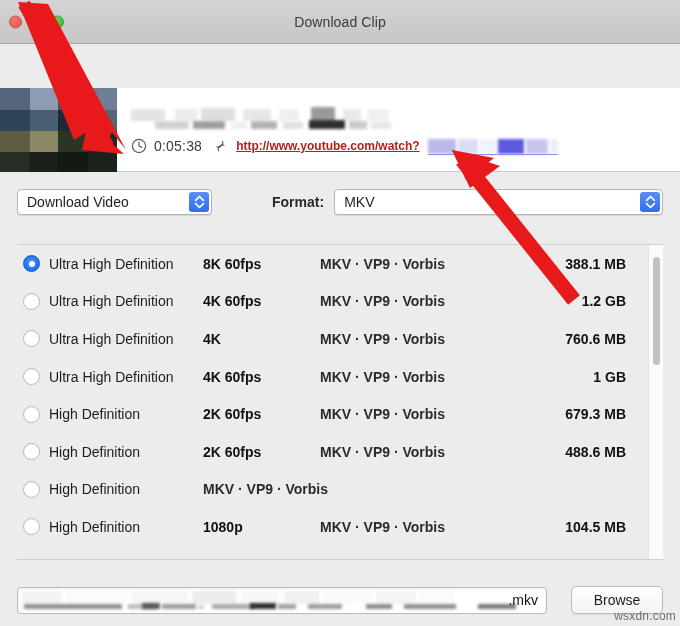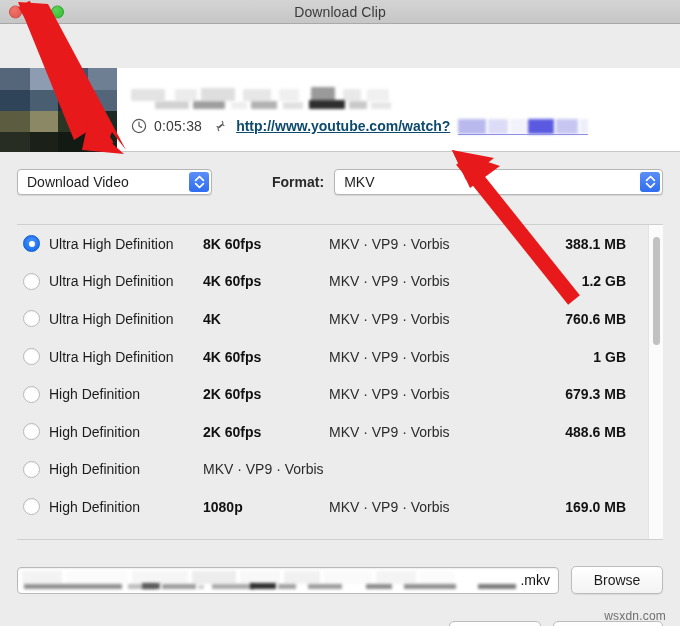--- a/index.html
+++ b/index.html
@@ -15,21 +15,21 @@
     position: relative;
     width: 680px;
     height: 626px;
     background: #ececec;
     overflow: hidden;
   }
 
   
   #titlebar {
     position: relative;
-    height: 24px;
+    height: 44px;
     background: linear-gradient(#d4d4d4, #c6c6c6);
     border-bottom: 1px solid #a9a9a9;
     display: flex;
     align-items: center;
   }
   #traffic {
     position: absolute;
     left: 9px; top: 50%;
     transform: translateY(-50%);
     display: flex;
@@ -97,22 +97,22 @@
     display: flex;
     align-items: center;
     gap: 7px;
     font-size: 14px;
     color: #333;
   }
   .clock-icon { flex: none; display: block; }
   #duration { font-size: 14px; color: #3b3b3b; letter-spacing: .2px; }
   .link-icon { flex: none; display: block; margin: 0 1px 0 4px; }
   #clip-url {
-    font-size: 14px;
-    color: #0c4a6e;
+    font-size: 12px;
+    color: #b91c1c;
     font-weight: bold;
     text-decoration: underline;
     white-space: nowrap;
   }
   #url-blur {
     position: relative;
     display: inline-block;
     width: 130px;
     height: 15px;
     vertical-align: -3px;
@@ -215,29 +215,29 @@
     margin: -3px 0 0 -3px;
     border-radius: 50%;
     background: #fff;
   }
   .c-quality {
     width: 154px;
     font-size: 14px;
     color: #1c1c1c;
   }
   .c-res {
-    width: 126px;
+    width: 117px;
     font-size: 14px;
     font-weight: bold;
     color: #111;
   }
   .c-codec {
     width: 185px;
     font-size: 14px;
-    font-weight: normal;
+    font-weight: bold;
     color: #2b2b2b;
   }
   .c-size {
     flex: 1;
     text-align: right;
     padding-right: 37px;
     font-size: 14px;
     font-weight: bold;
     color: #111;
   }
@@ -306,20 +306,21 @@
     border: 1px solid #bcbcbc;
     border-radius: 5px;
     box-shadow: 0 1px 1px rgba(0,0,0,.08);
     font-size: 14px;
     color: #1c1c1c;
     font-family: "Liberation Sans", sans-serif;
     cursor: default;
     display: inline-flex;
     align-items: center;
     justify-content: center;
+    margin-left: 12px;
   }
 
   
   #footer {
     display: flex;
     justify-content: flex-end;
     gap: 12px;
     padding: 23px 17px 0 17px;
   }
   #btn-download { min-width: 110px; }
@@ -327,21 +328,21 @@
 
   
   #overlay {
     position: absolute;
     left: 0; top: 0;
     width: 680px; height: 626px;
     pointer-events: none;
   }
   #watermark {
     position: absolute;
-    right: 14px;
+    right: 4px;
     bottom: 3px;
     font-size: 12px;
     color: #6f6f6f;
     font-family: "Liberation Sans", sans-serif;
     letter-spacing: .2px;
   }
 </style>
 </head>
 <body>
 
@@ -502,21 +503,21 @@
         <div class="fmt-row">
           <span class="radio"></span>
           <span class="c-quality">High Definition</span>
           <span class="c-codec">MKV · VP9 · Vorbis</span>
         </div>
         <div class="fmt-row">
           <span class="radio"></span>
           <span class="c-quality">High Definition</span>
           <span class="c-res">1080p</span>
           <span class="c-codec">MKV · VP9 · Vorbis</span>
-          <span class="c-size">169.0 MB</span>
+          <span class="c-size">104.5 MB</span>
         </div>
       </div>
     <div id="list-scrollbar">
       <div id="list-scroll-thumb"></div>
     </div>
   </div>
 
   <div id="file-row">
     <div id="file-field">
       <span id="file-blur">

